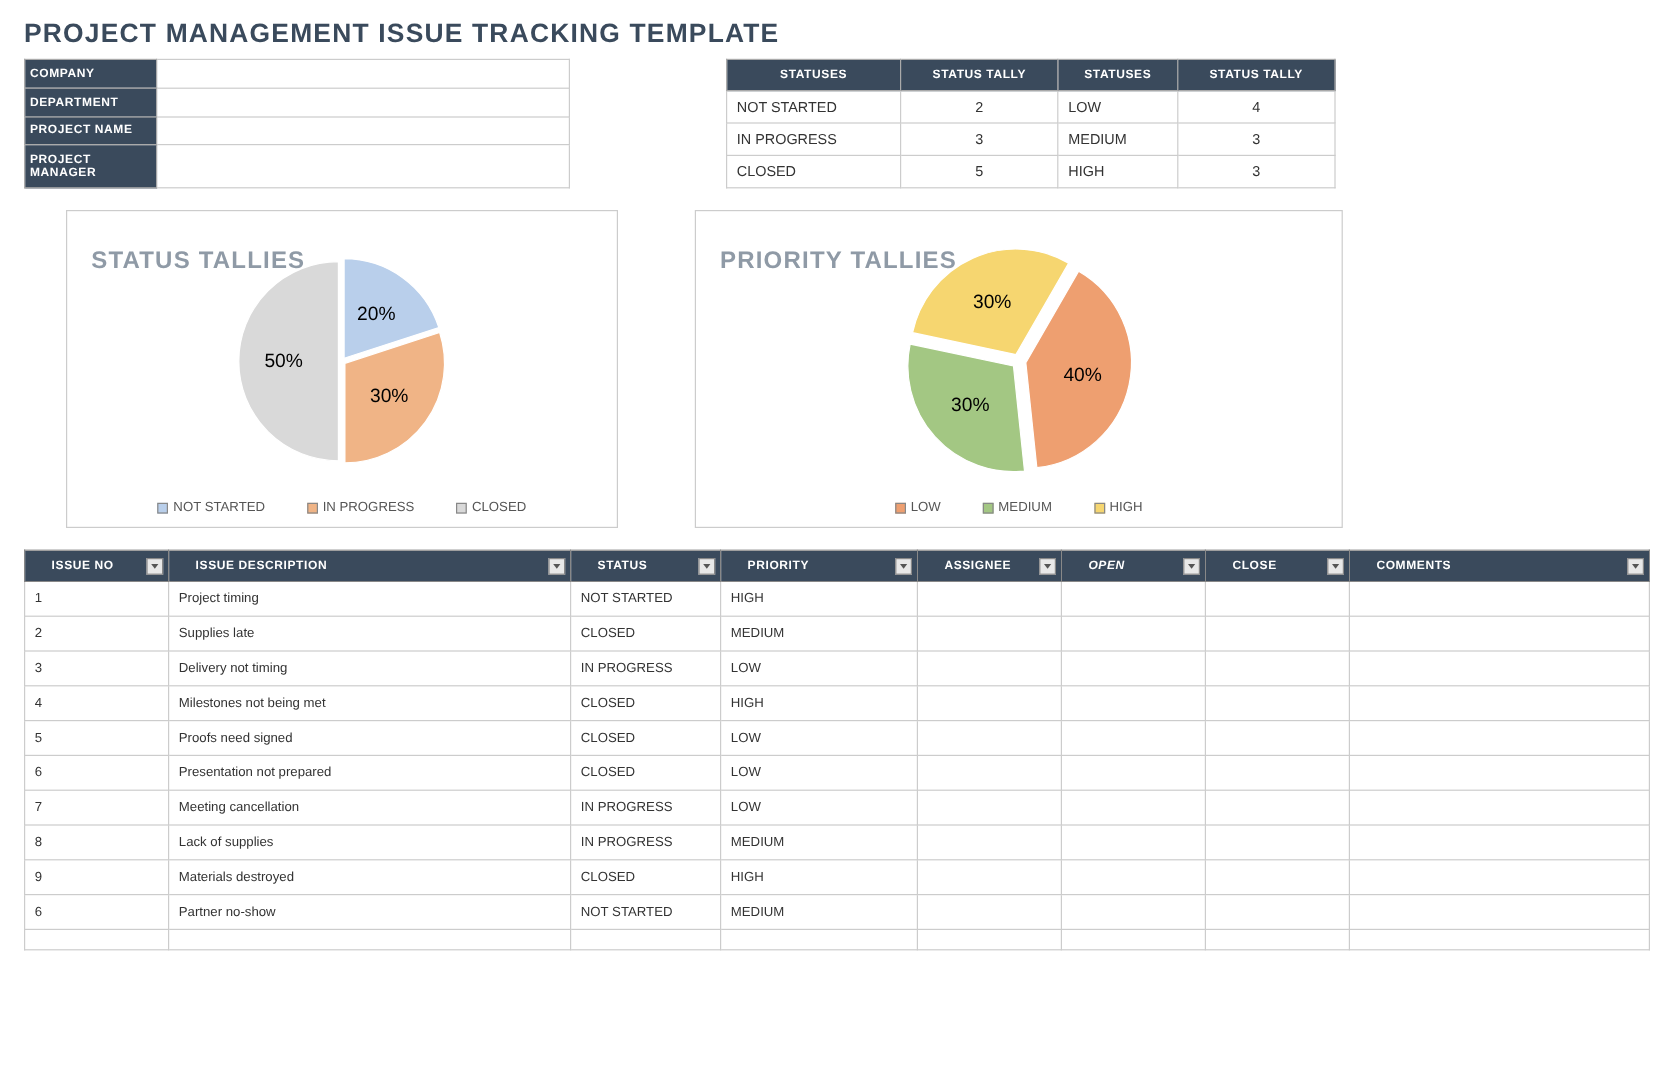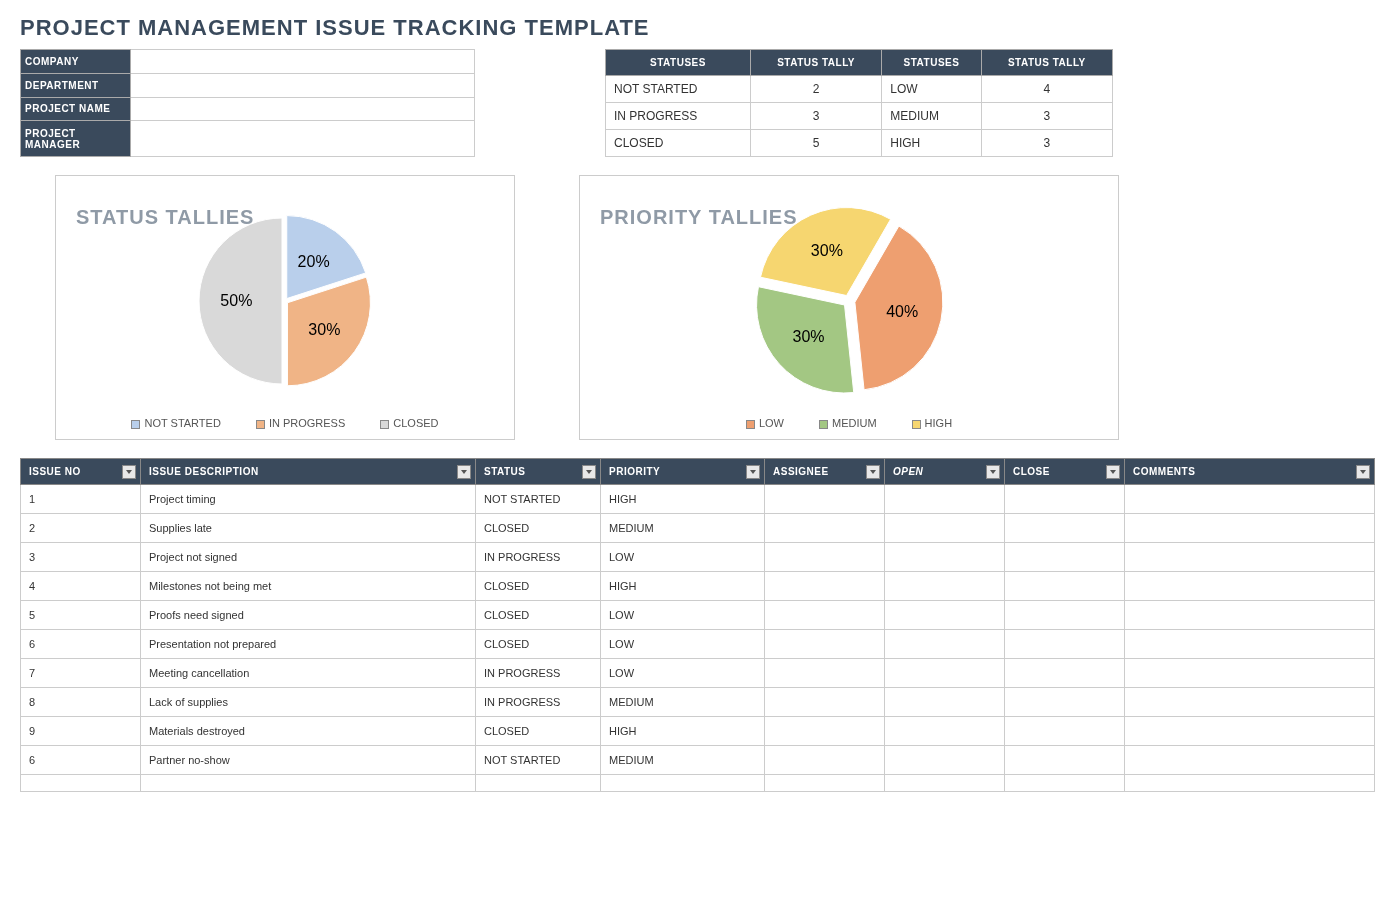--- a/index.html
+++ b/index.html
@@ -45,21 +45,21 @@
   .chart-title {
     color:#8f9aa6; font-size:20px; font-weight:bold; letter-spacing:1px;
     position:absolute; top:30px; left:20px;
   }
   .pie-wrap { display:flex; justify-content:center; align-items:center; height:220px; }
   .legend { display:flex; justify-content:center; gap:35px; font-size:11px; color:#555; margin-top:6px;}
   .legend span.sw { display:inline-block; width:9px; height:9px; border:1px solid #888; margin-right:4px; vertical-align:middle;}
   .issues-table { border-collapse:collapse; width:100%; margin-top:18px; }
   .issues-table th {
     background:#3a4a5c; color:#fff; font-size:10px; font-weight:bold;
-    padding:7px 8px; border:1px solid #888; text-align:left; letter-spacing:0.5px;
+    padding:7px 22px; border:1px solid #888; text-align:left; letter-spacing:0.5px;
     position:relative;
   }
   .issues-table td {
     border:1px solid #ccc; padding:8px 8px; font-size:11px;
   }
   .filter-icon {
     position:absolute; right:4px; top:50%; transform:translateY(-50%);
     width:14px; height:14px; background:#e8e8e8; border:1px solid #888;
     display:flex; align-items:center; justify-content:center;
   }
@@ -199,21 +199,21 @@
         <td>Supplies late</td>
         <td>CLOSED</td>
         <td>MEDIUM</td>
         <td></td>
         <td></td>
         <td></td>
         <td></td>
       </tr>
       <tr>
         <td>3</td>
-        <td>Project not signed</td>
+        <td>Delivery not timing</td>
         <td>IN PROGRESS</td>
         <td>LOW</td>
         <td></td>
         <td></td>
         <td></td>
         <td></td>
       </tr>
       <tr>
         <td>4</td>
         <td>Milestones not being met</td>

